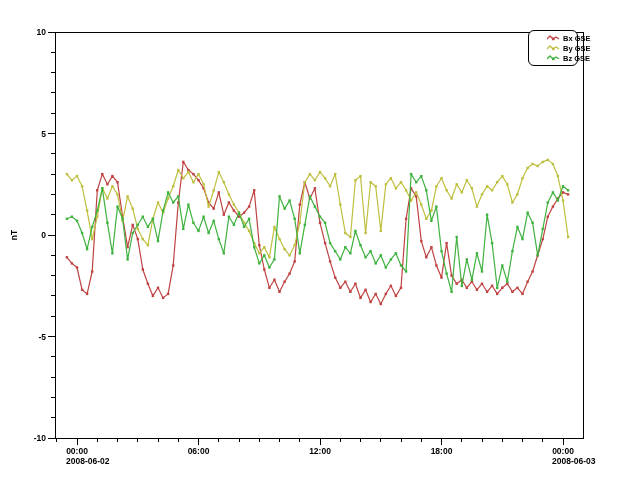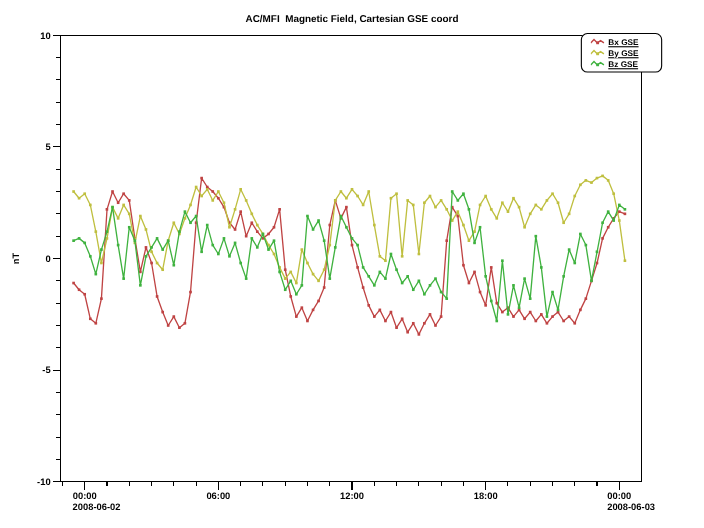--- a/index.html
+++ b/index.html
@@ -1,32 +1,31 @@
 <!DOCTYPE html>
 <html><head>
 <meta charset="utf-8">
 <style>
   html,body{margin:0;padding:0;background:#ffffff;}
   .figure{position:relative;width:640px;height:480px;background:#ffffff;overflow:hidden;
           font-family:"Liberation Sans", sans-serif;}
   .title{position:absolute;top:12px;left:0;width:640px;text-align:center;
          font-size:9px;font-weight:bold;color:#000;white-space:pre;}
   svg.plot{position:absolute;left:0;top:0;}
-  .legend{position:absolute;left:528px;top:30px;width:74px;background:#fff;
-          border:1px solid #000;border-radius:6px;padding:2px 3px 2px 8px;box-sizing:border-box;text-decoration:underline;}
+  .legend{position:absolute;left:528px;top:30px;width:50px;background:#fff;
+          border:1px solid #000;border-radius:6px;padding:2px 3px 2px 18px;box-sizing:border-box;}
   .legend-row{display:flex;align-items:center;height:10px;}
   .legend-row svg{flex:0 0 auto;margin-right:3px;}
   .legend-label{font-size:7.5px;font-weight:bold;color:#000;white-space:nowrap;letter-spacing:0;}
 </style>
 </head>
 <body>
 
 <div class="figure">
 
-  <div class="title">AC/MFI  Magnetic Field, Cartesian GSE coord</div>
 
   <svg class="plot" id="plot-svg" width="640" height="480" viewBox="0 0 640 480">
       <rect x="55" y="32" width="528" height="406" fill="none" stroke="#000" stroke-width="1" shape-rendering="crispEdges"></rect>
       <g shape-rendering="crispEdges" stroke="#000" stroke-width="1">
         <line x1="51" y1="417.70000000000005" x2="55" y2="417.70000000000005"></line>
         <line x1="51" y1="397.4" x2="55" y2="397.4"></line>
         <line x1="51" y1="377.1" x2="55" y2="377.1"></line>
         <line x1="51" y1="356.8" x2="55" y2="356.8"></line>
         <line x1="51" y1="316.2" x2="55" y2="316.2"></line>
         <line x1="51" y1="295.9" x2="55" y2="295.9"></line>

